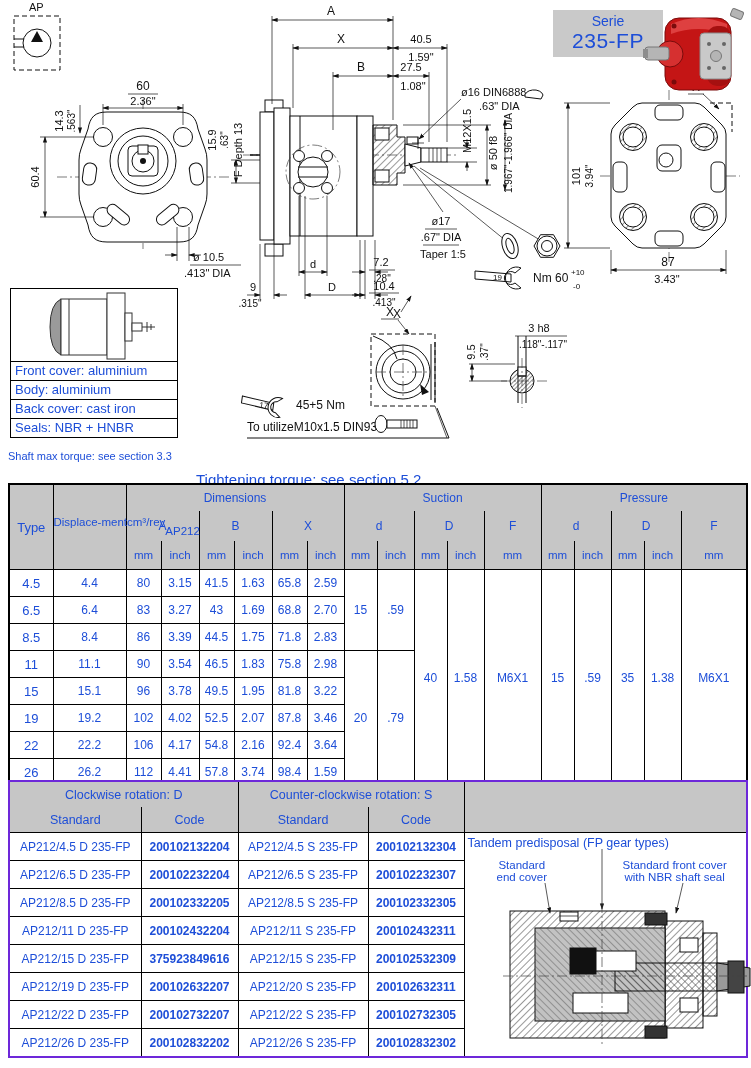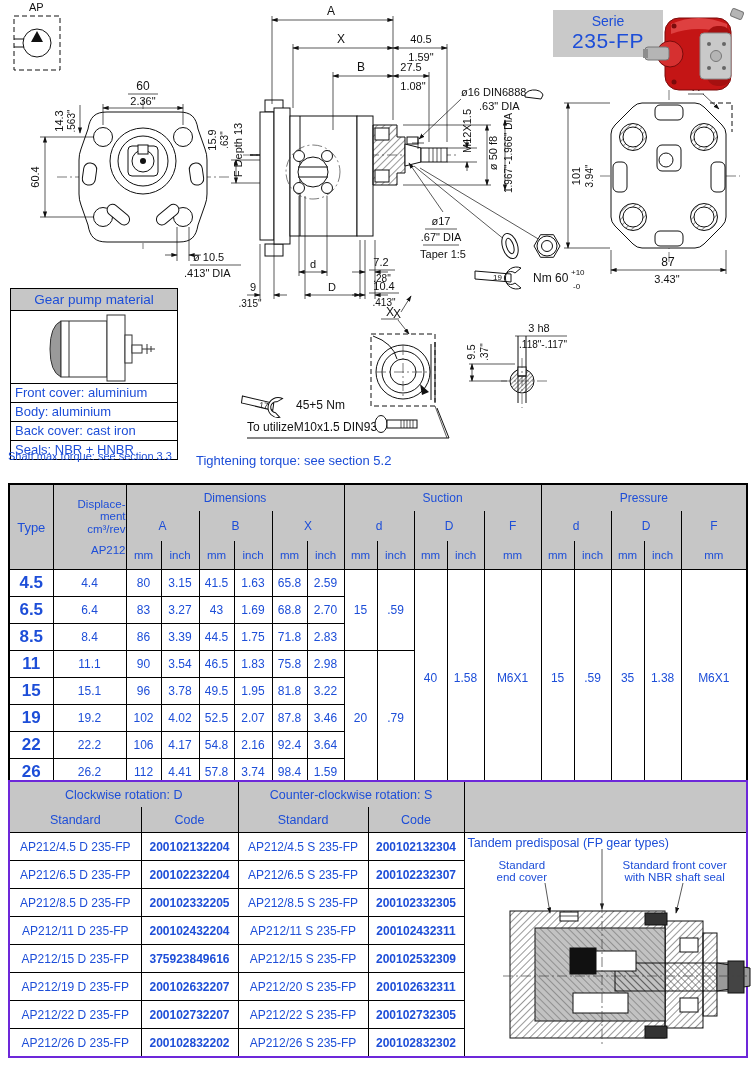--- a/index.html
+++ b/index.html
@@ -23,25 +23,25 @@
   .serie .l2{font-size:21px;letter-spacing:.5px}
   .matbox{left:10px;top:288px;width:166px;border:1px solid #000;background:#fff}
   .matbox .mt{background:#c6c6c6;border-bottom:1px solid #000;height:21px;line-height:21px;text-align:center;font-size:13.5px}
   .matbox .mi{height:72px;position:relative}
   .matbox .mr{border-top:1px solid #000;height:18px;line-height:18px;font-size:13px;padding-left:4px}
   .note{font-size:11px;white-space:nowrap}
   table{border-collapse:collapse;table-layout:fixed}
   .dims{left:8px;top:483px;width:738px;position:absolute;border:2px solid #000}
   .dims th{background:#c6c6c6;font-weight:400;font-size:12px;border-left:1px solid #000;border-right:1px solid #000;padding:0}
   .dims td{border:1px solid #000;text-align:center;font-size:12px;height:26px;padding:0;background:#fff}
-  .dims td.t{font-weight:bold;font-size:17px}
+  .dims td.t{font-weight:normal;font-size:13px}
   .dims tr.h1 th{height:26px}
   .dims tr.h2 th{height:30px}
   .dims tr.h3 th{height:28px;font-size:11.5px}
-  .disp{display:flex;flex-direction:column;align-items:flex-end;font-size:11.5px;line-height:12.5px}
+  .disp{display:flex;flex-direction:row;align-items:flex-start;font-size:11.5px;line-height:12.5px}
   .disp .gap{margin-top:9px}
   .rot{left:8px;top:780px;width:738px;position:absolute;border:2px solid #6d28d9}
   .rot th{background:#c6c6c6;font-weight:400;font-size:12.5px;border-left:1px solid #000;border-right:1px solid #000;height:25px;padding:0}
   .rot td{border:1px solid #000;text-align:center;font-size:12px;height:27px;padding:0;background:#fff}
   .rot td.code{font-weight:700;font-size:12px}
   .tandem-cell{vertical-align:top;position:relative}
   .tnd{position:relative;width:100%;height:100%}
   .tnd .ttl{position:absolute;left:3px;top:3px;font-size:12.5px;white-space:nowrap}
   .tnd .lb{position:absolute;font-size:11.5px;line-height:12px;text-align:center;white-space:nowrap}
 </style>
@@ -355,42 +355,41 @@
   <circle cx="73" cy="56" r="5.5" fill="#b5b5b5" stroke="#777"></circle>
   <circle cx="27" cy="54" r="13" fill="#d63030" stroke="#7a0b0b"></circle>
   <rect x="2" y="47" width="24" height="13" rx="3" fill="#b5b5b5" stroke="#777"></rect>
   <rect x="0" y="49" width="5" height="9" fill="#8d8d8d" stroke="none"></rect>
   <rect x="88" y="10" width="12" height="8" rx="2" transform="rotate(22 94 14)" fill="#b5b5b5" stroke="#777"></rect>
   <circle cx="31" cy="26" r="2.5" fill="#7a0b0b"></circle>
       <circle cx="31" cy="82" r="2.5" fill="#7a0b0b"></circle>
 </svg>
 
 <div class="abs matbox">
-  <div class="mt">Gear pump material</div>
   <div class="mi">
     <svg style="left:20px;top:2px" width="130" height="68">
       <path d="M30,8 Q19,13 19,36 Q19,59 30,64 Z" fill="#9a9a9a" stroke="#333"></path>
       <rect x="30" y="8" width="46" height="56" class="sw" style="stroke:#333"></rect>
       <line x1="38" y1="8" x2="38" y2="64" stroke="#333"></line>
       <rect x="76" y="2" width="18" height="66" class="sw" style="stroke:#333"></rect>
       <rect x="94" y="22" width="7" height="28" class="sw" style="stroke:#333"></rect>
       <rect x="101" y="32" width="10" height="8" class="sw" style="stroke:#333"></rect>
       <line x1="111" y1="36" x2="124" y2="36" stroke="#333"></line>
       <line x1="116" y1="31" x2="116" y2="41" stroke="#333"></line>
       <line x1="120" y1="33" x2="120" y2="39" stroke="#333"></line>
     </svg>
   </div>
   <div class="mr">Front cover: aluminium</div>
   <div class="mr">Body: aluminium</div>
   <div class="mr">Back cover: cast iron</div>
   <div class="mr">Seals: NBR + HNBR</div>
 </div>
 
 <div class="abs note" style="left:8px;top:450px">Shaft max torque: see section 3.3</div>
-<div class="abs note" style="left:196px;top:453px;font-size:13px">Tightening torque: see section 5.2</div>
+<div class="abs note" style="left:196px;top:471px;font-size:15px">Tightening torque: see section 5.2</div>
 
 <table class="dims">
   <colgroup>
     <col style="width:44px">
         <col style="width:73px">
     <col style="width:35px">
         <col style="width:38px">
         <col style="width:35px">
         <col style="width:38px">
         <col style="width:35px">

